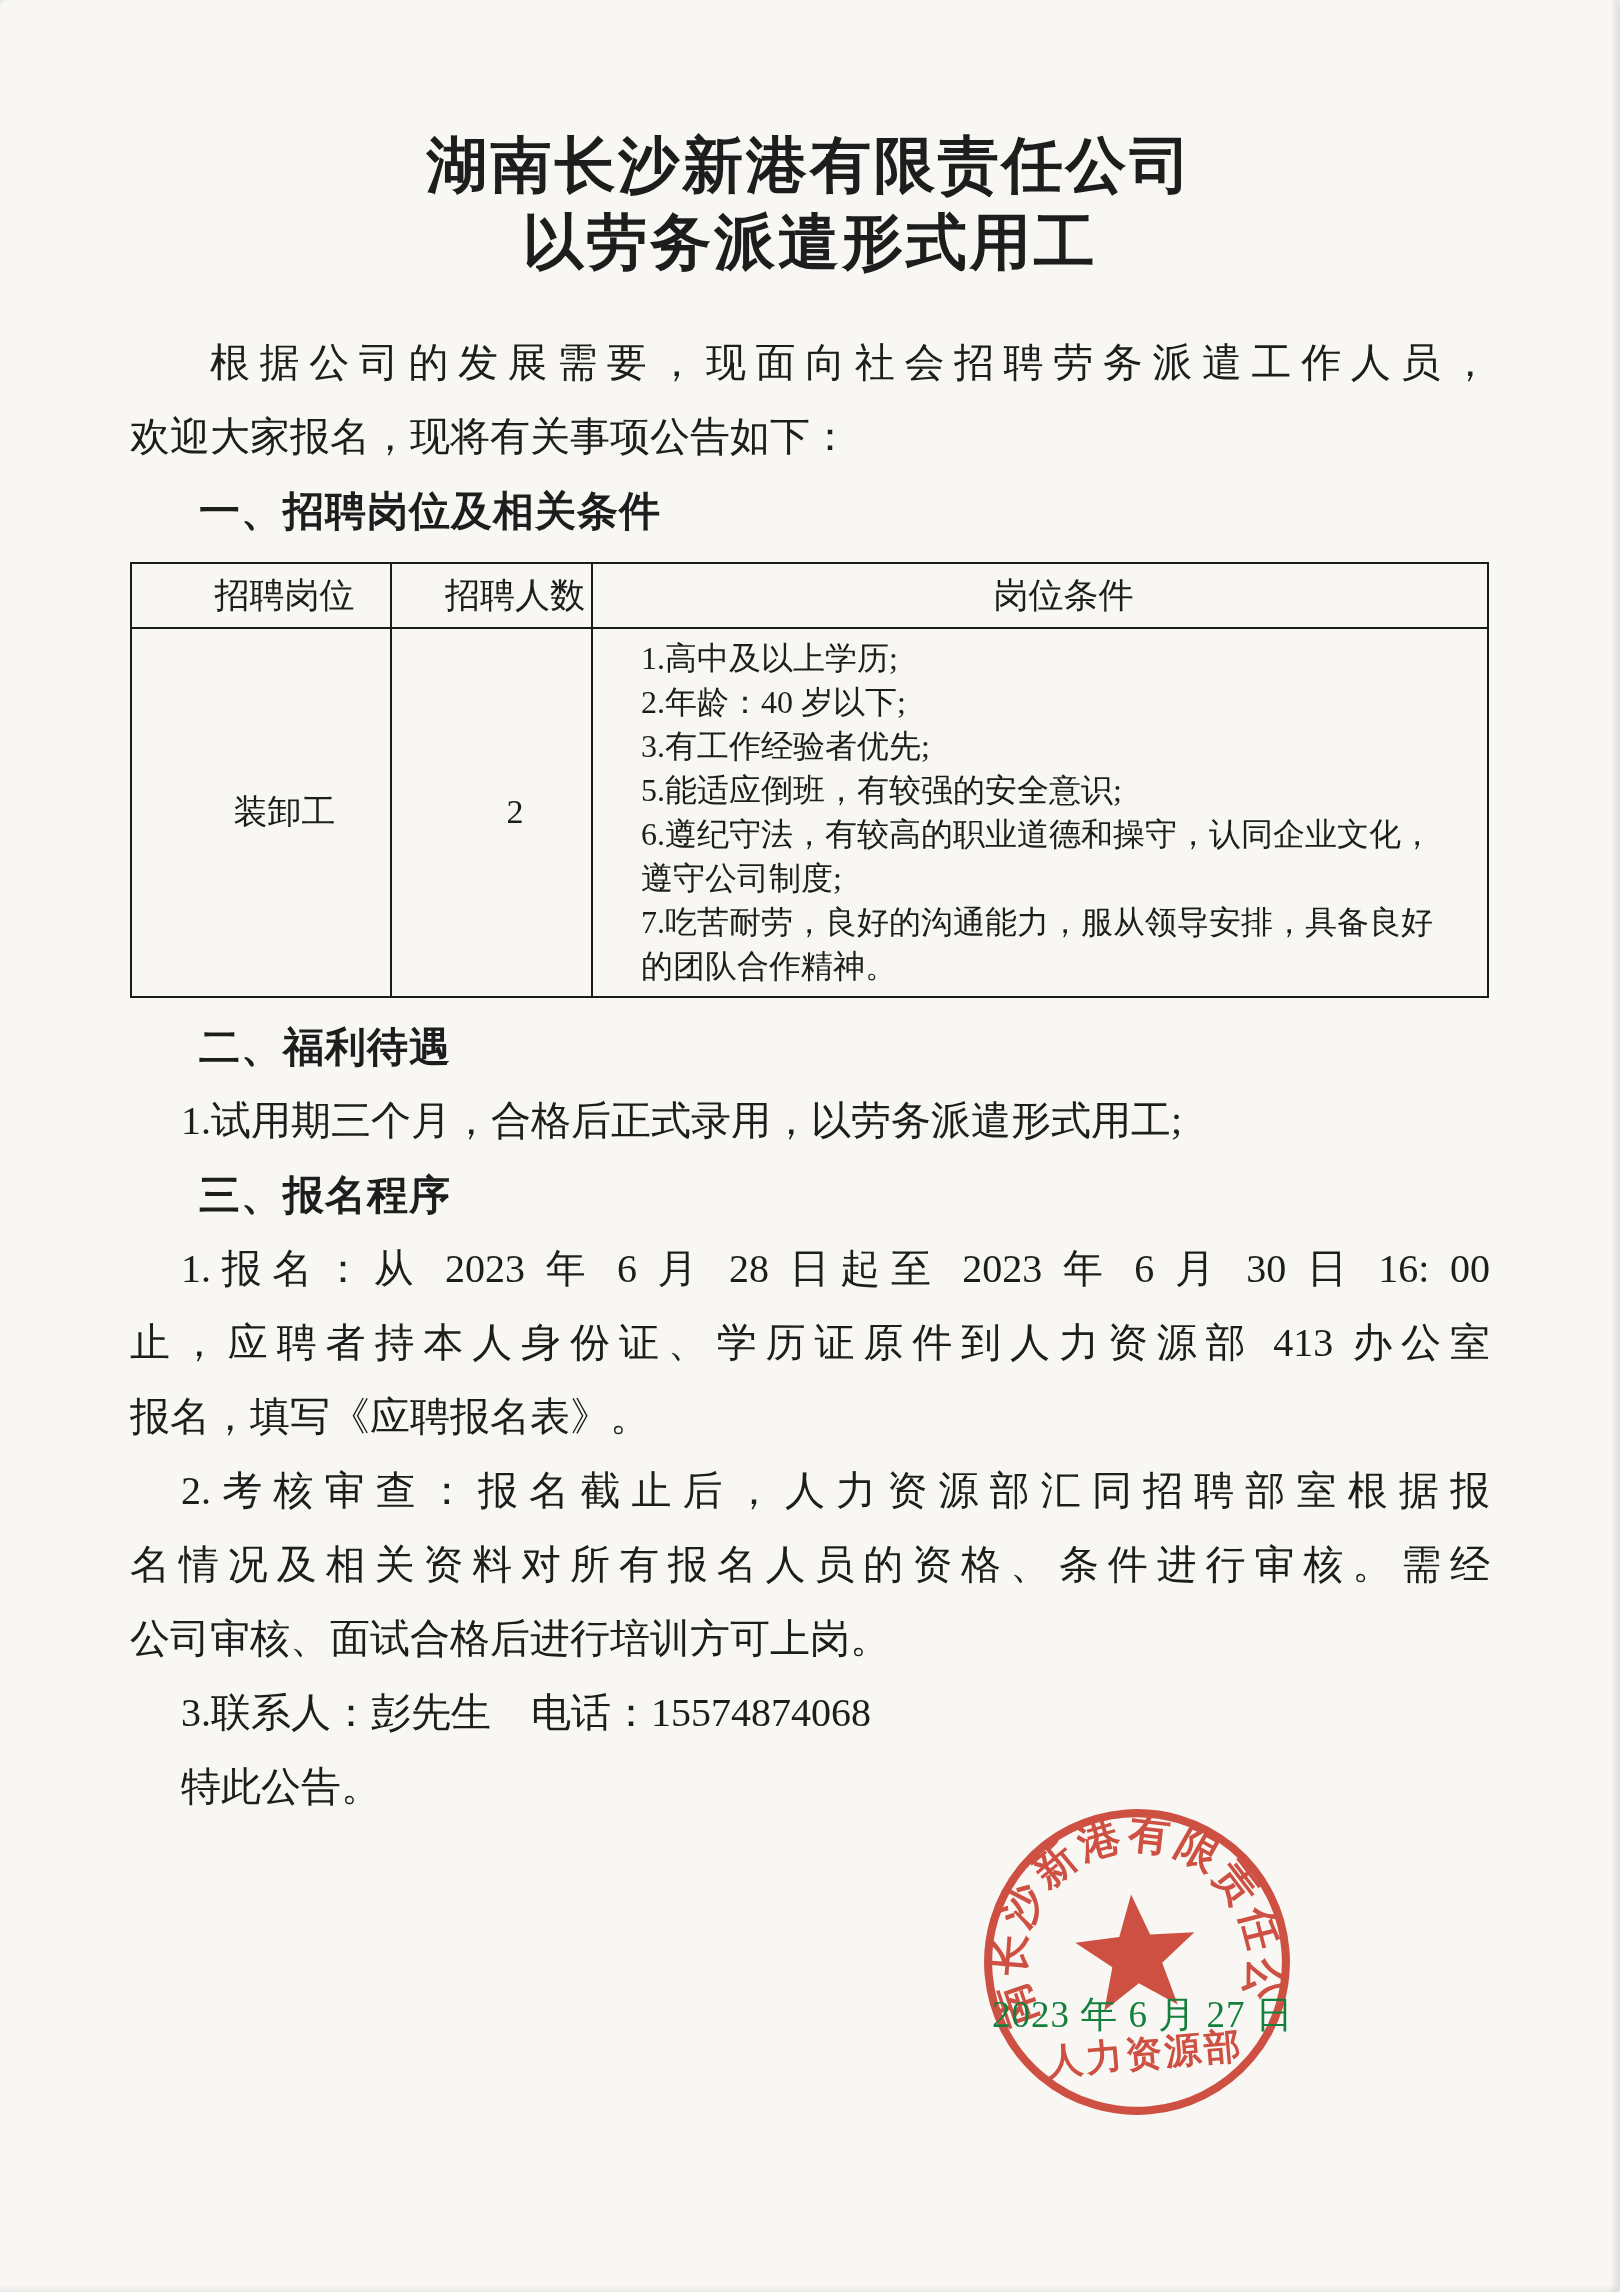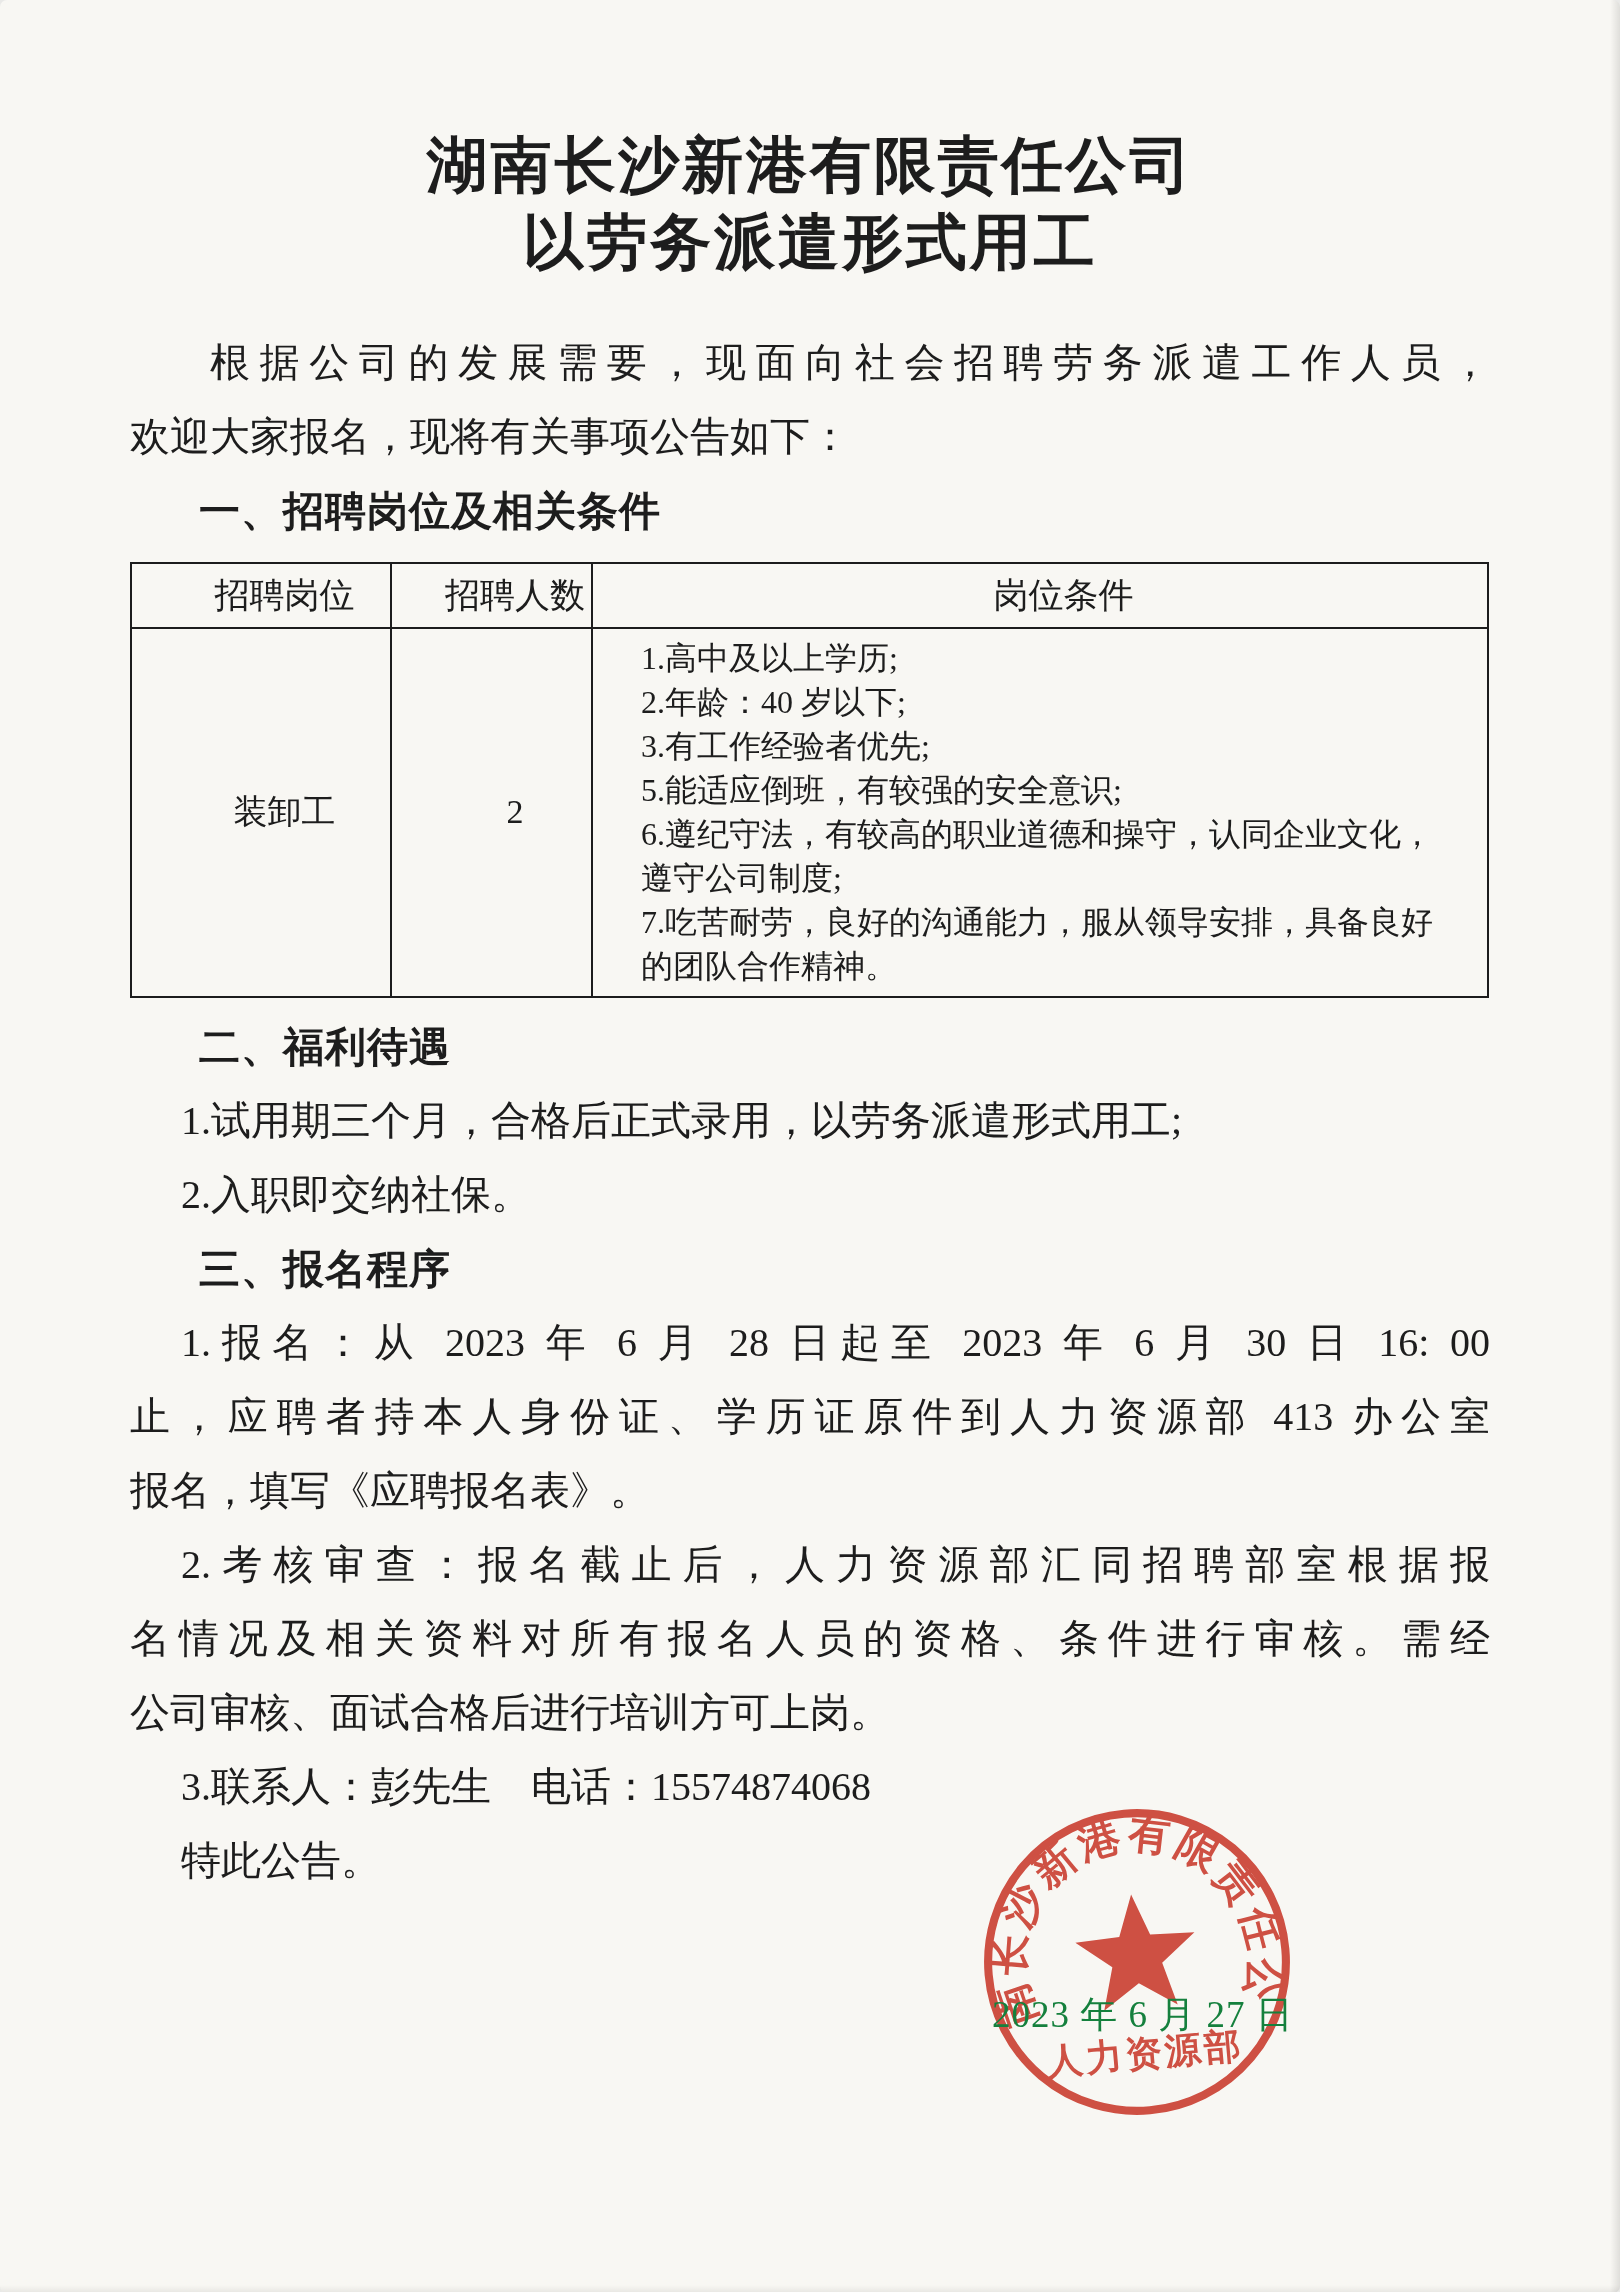--- a/index.html
+++ b/index.html
@@ -123,21 +123,20 @@
             <p>5.能适应倒班，有较强的安全意识;</p>
             <p>6.遵纪守法，有较高的职业道德和操守，认同企业文化，遵守公司制度;</p>
             <p>7.吃苦耐劳，良好的沟通能力，服从领导安排，具备良好的团队合作精神。</p>
           </td>
         </tr>
       </tbody>
     </table>
 
     <div class="sec-heading">二、福利待遇</div>
     <div class="body-line indent-item">1.试用期三个月，合格后正式录用，以劳务派遣形式用工;</div>
-    <div class="body-line indent-item">2.入职即交纳社保。</div>
 
     <div class="sec-heading">三、报名程序</div>
 
     <div>
       <div class="body-line stretch indent-item">1.报名：从 2023 年 6 月 28 日起至 2023 年 6 月 30 日 16: 00</div>
       <div class="body-line stretch">止，应聘者持本人身份证、学历证原件到人力资源部 413 办公室</div>
       <div class="body-line">报名，填写《应聘报名表》。</div>
     </div>
 
     <div>

